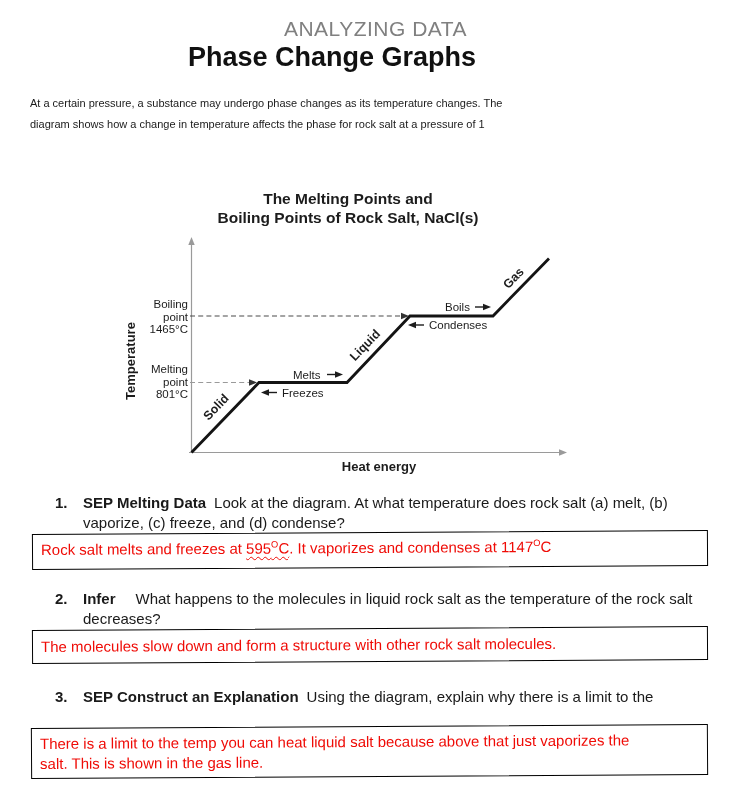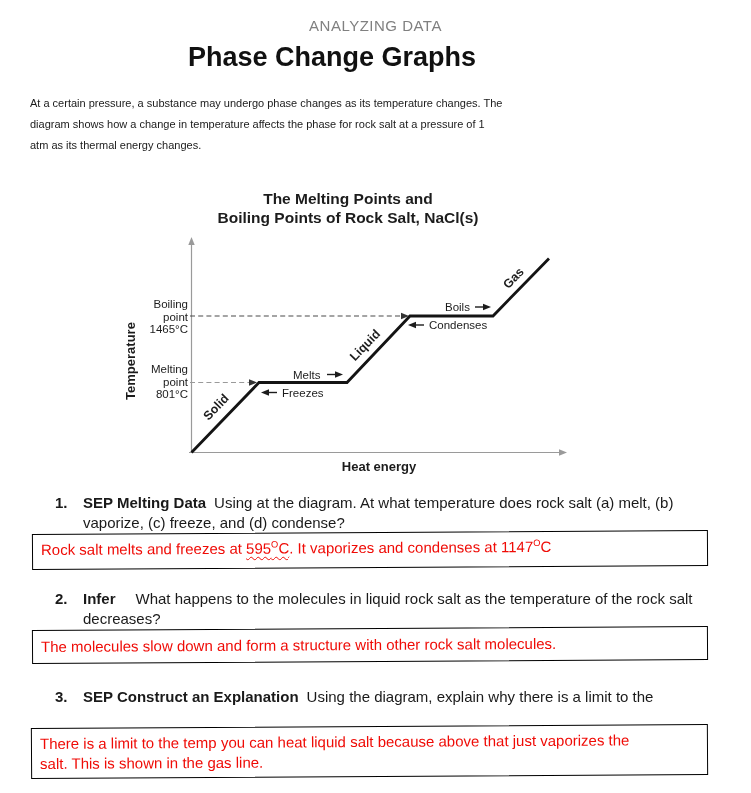--- a/index.html
+++ b/index.html
@@ -3,21 +3,21 @@
 <meta charset="utf-8">
 <style>
   html,body{margin:0;padding:0;}
   body{
     width:751px;height:793px;position:relative;background:#ffffff;
     font-family:"Liberation Sans","DejaVu Sans",sans-serif;color:#1a1a1a;
     overflow:hidden;
   }
   .kicker{
     position:absolute;top:17px;left:0;width:751px;text-align:center;
-    font-size:15px;color:#808080;letter-spacing:0.5px;
+    font-size:21px;color:#808080;letter-spacing:0.5px;
   }
   .page-title{
     position:absolute;top:42px;left:0;width:664px;text-align:center;
     font-size:27px;font-weight:bold;color:#111;
   }
   .intro{
     position:absolute;top:93px;left:30px;width:700px;
     font-size:11px;line-height:21px;
   }
   .intro div{white-space:nowrap;}
@@ -50,21 +50,20 @@
 </style>
 </head>
 <body>
 
 <div class="kicker">ANALYZING DATA</div>
 <div class="page-title">Phase Change Graphs</div>
 
 <div class="intro">
   <div>At a certain pressure, a substance may undergo phase changes as its temperature changes. The</div>
   <div>diagram shows how a change in temperature affects the phase for rock salt at a pressure of 1</div>
-  <div>atm as its thermal energy changes.</div>
 </div>
 
 <svg class="diagram" width="462" height="292" viewBox="0 0 462 292">
 
   <text x="229" y="20" text-anchor="middle" font-size="15.5" font-weight="bold" fill="#3d3d3d">The Melting Points and</text>
   <text x="229" y="38.5" text-anchor="middle" font-size="15.5" font-weight="bold" fill="#3d3d3d">Boiling Points of Rock Salt, NaCl(s)</text>
 
   <g>
     <line x1="72.5" y1="60" x2="72.5" y2="268.5" stroke="#9a9a9a" stroke-width="1.2"></line>
     <polygon points="72.5,53 69.3,61 75.7,61" fill="#9a9a9a"></polygon>
@@ -118,21 +117,21 @@
     <g>
       <line x1="296" y1="141" x2="305" y2="141" stroke="#1c1c1c" stroke-width="1.4"></line>
       <polygon points="289,141 297,137.8 297,144.2" fill="#1c1c1c"></polygon>
     </g>
     <text x="310" y="145">Condenses</text>
   </g>
 </svg>
 
 <div class="q" id="q1" style="top:493px;">
   <span class="qnum">1.</span><div class="qtext">
-    <div class="qline"><span class="qverb">SEP Melting Data</span><span>Using at the diagram. At what temperature does rock salt (a) melt, (b)</span></div>
+    <div class="qline"><span class="qverb">SEP Melting Data</span><span>Look at the diagram. At what temperature does rock salt (a) melt, (b)</span></div>
     <div class="qline">vaporize, (c) freeze, and (d) condense?</div>
   </div>
 </div>
 
 <div class="answer-box" id="box1">
   <div class="answer-line red"><span>Rock salt melts and freezes at </span><span class="wavy"><span>595</span><sup>O</sup><span>C</span></span><span>. It vaporizes and condenses at </span><span>1147</span><sup>O</sup><span>C</span></div>
 </div>
 
 <div class="q" id="q2" style="top:589px;">
   <span class="qnum">2.</span><div class="qtext">

